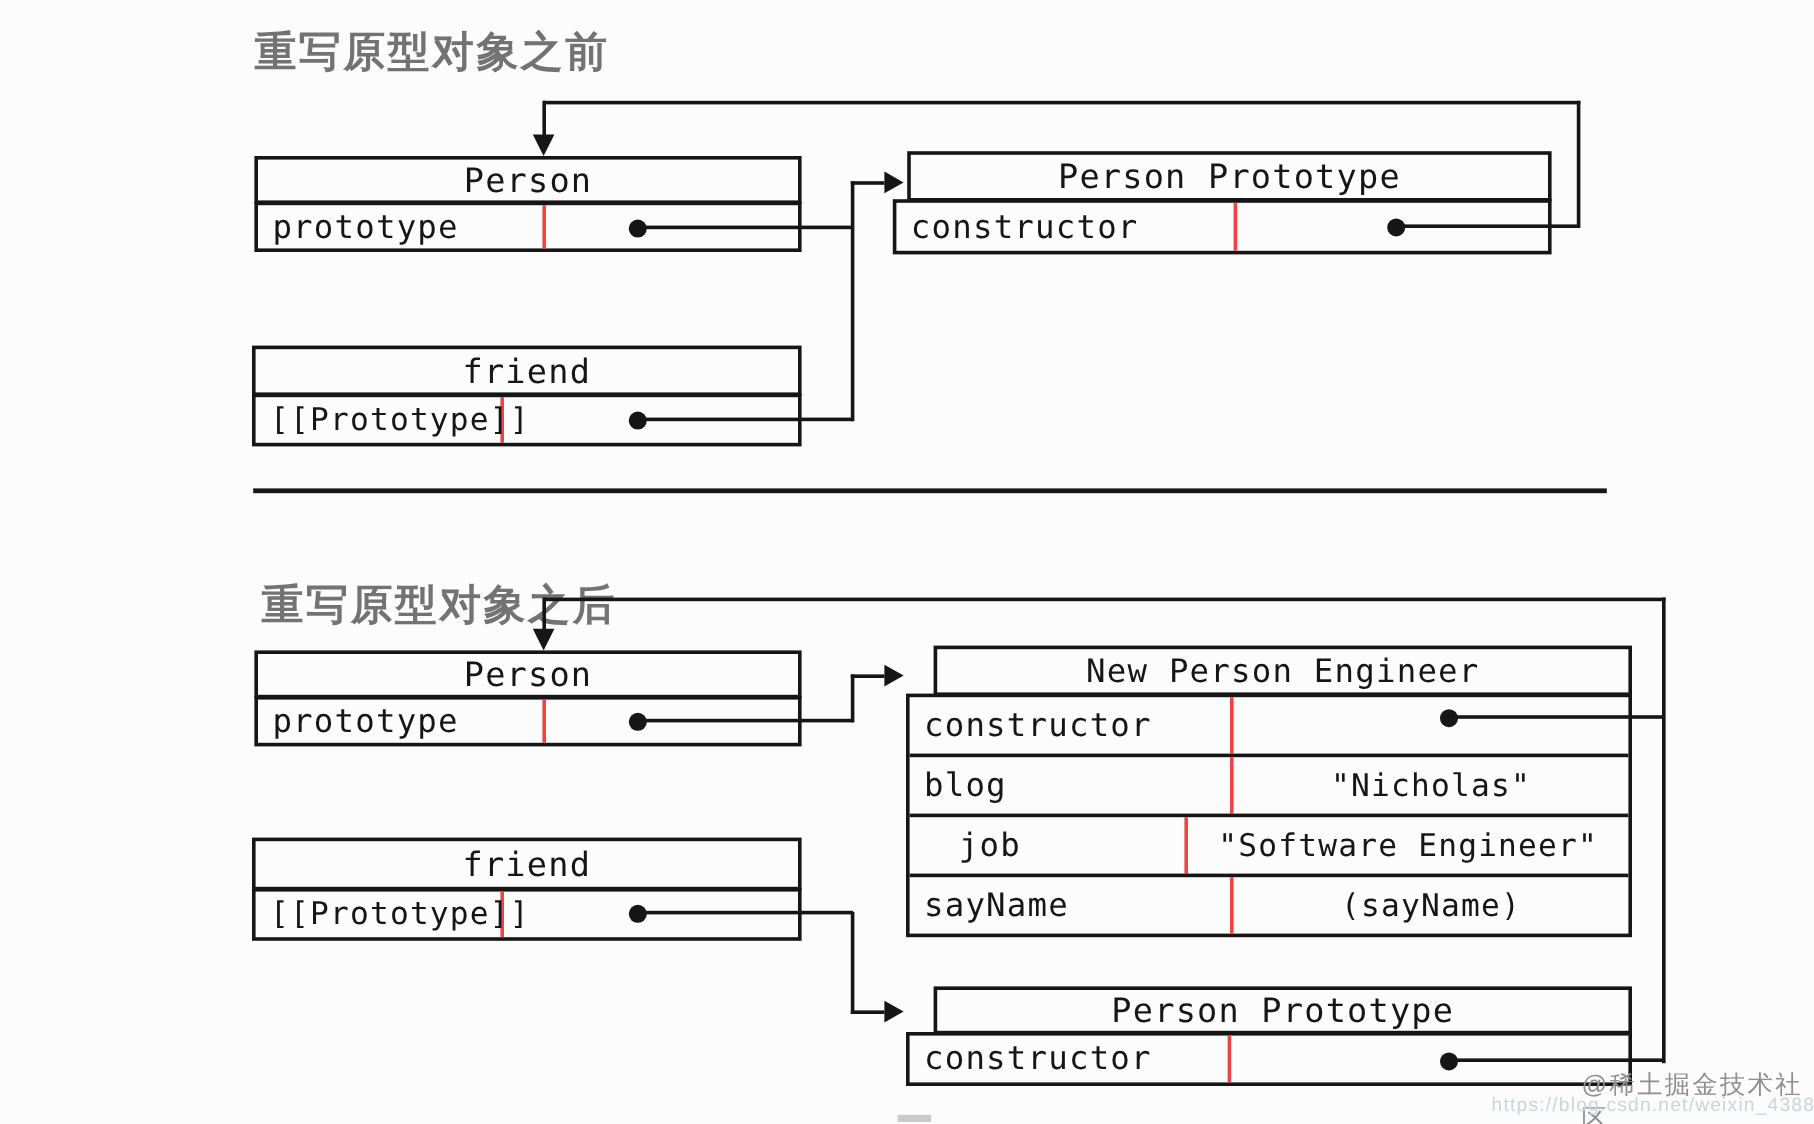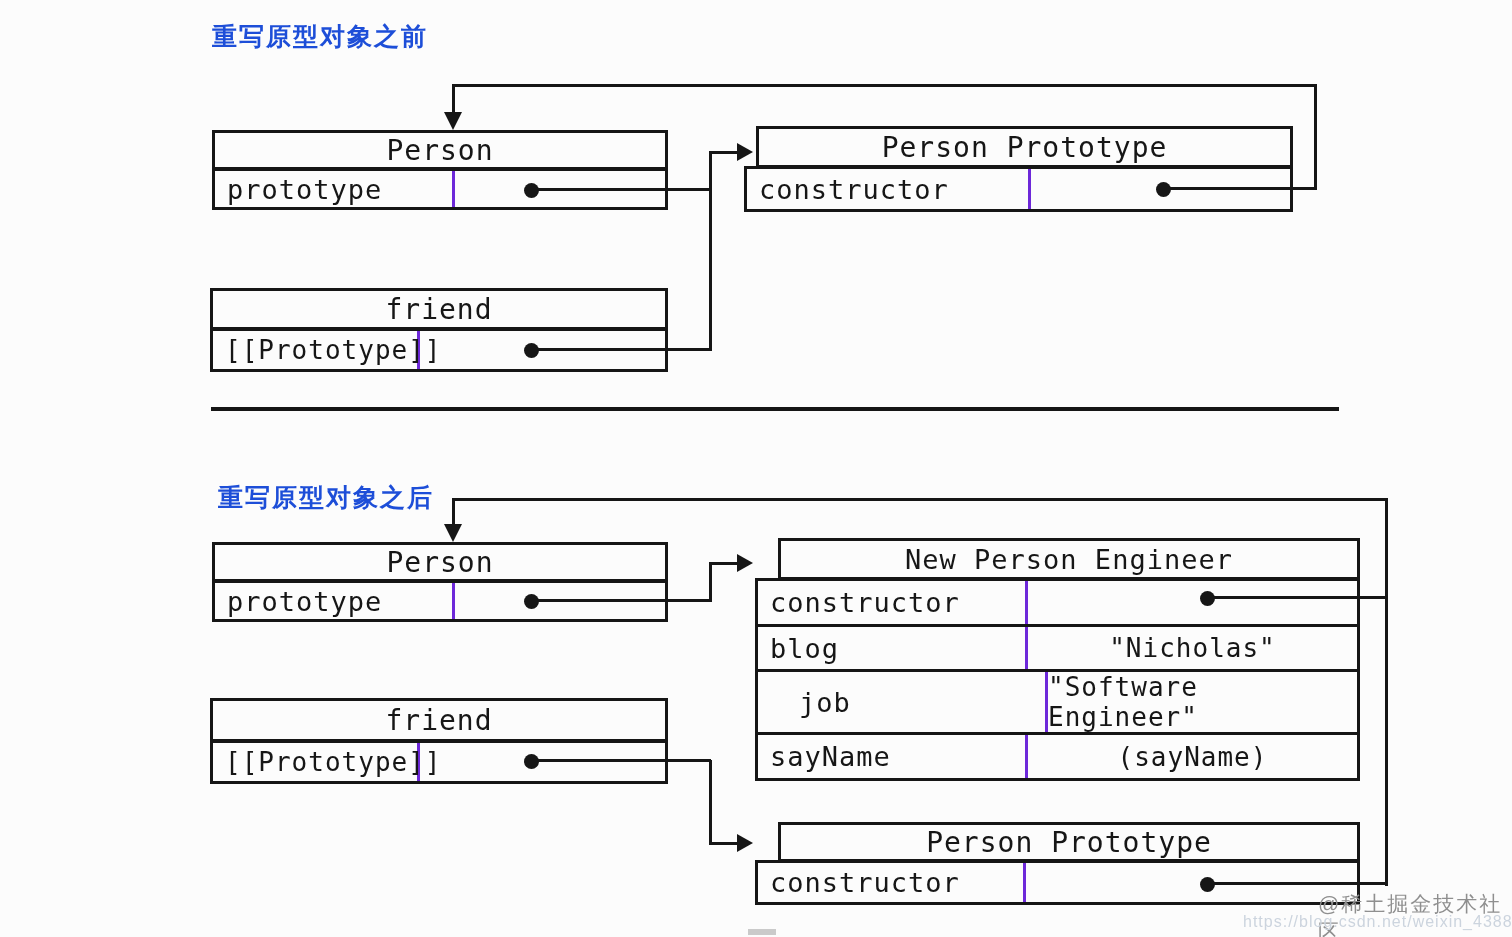--- a/index.html
+++ b/index.html
@@ -6,30 +6,30 @@
   body{width:1512px;height:937px;position:relative;background:#fcfcfc;overflow:hidden;
        font-family:"DejaVu Sans Mono","Liberation Mono",monospace;color:#161616;}
   .hline{position:absolute;height:3px;background:#161616;}
   .vline{position:absolute;width:3px;background:#161616;}
   .thick{height:4px;}
   .boxhead{position:absolute;box-sizing:border-box;border:3px solid #161616;
            display:flex;align-items:center;justify-content:center;
            font-size:28px;letter-spacing:1px;background:transparent;}
   .boxrow{position:absolute;box-sizing:border-box;border:3px solid #161616;
           display:flex;align-items:stretch;background:transparent;}
-  .keycell{box-sizing:border-box;border-right:3px solid #6d28d9;display:flex;
+  .keycell{box-sizing:border-box;border-right:3px solid #ef4444;display:flex;
            align-items:center;padding-left:12px;font-size:27px;letter-spacing:1px;}
   .valcell{flex:1;display:flex;align-items:center;justify-content:center;font-size:26px;letter-spacing:1px;}
   .dot{position:absolute;width:15px;height:15px;border-radius:50%;background:#161616;}
   .arrow-down{position:absolute;width:0;height:0;border-left:9px solid transparent;
               border-right:9px solid transparent;border-top:18px solid #161616;}
   .arrow-right{position:absolute;width:0;height:0;border-top:9px solid transparent;
                border-bottom:9px solid transparent;border-left:16px solid #161616;}
   .sect-title{position:absolute;font-family:"Liberation Sans","DejaVu Sans",sans-serif;
-              font-weight:bold;font-size:25px;letter-spacing:2px;color:#1d4ed8;}
+              font-weight:bold;font-size:35px;letter-spacing:2px;color:#737373;}
   .table{position:absolute;box-sizing:border-box;border:3px solid #161616;display:flex;flex-direction:column;}
   .trow{flex:1;display:flex;align-items:stretch;}
   .trow + .trow{border-top:3px solid #161616;}
   .wm1{position:absolute;font-family:"Liberation Sans",sans-serif;font-size:21px;letter-spacing:2px;}
   .wm2{position:absolute;font-family:"Liberation Sans",sans-serif;font-size:16px;letter-spacing:1px;}
   .frag{position:absolute;background:#b9b9b9;opacity:.75;}
 </style>
 </head>
 <body>
 
@@ -93,21 +93,21 @@
 <div class="table" style="left:755px;top:578px;width:605px;height:203px;">
   <div class="trow">
     <div class="keycell" style="width:270px;">constructor</div>
     <div class="valcell"></div>
   </div>
   <div class="trow">
     <div class="keycell" style="width:270px;">blog</div>
     <div class="valcell">"Nicholas"</div>
   </div>
   <div class="trow">
-    <div class="keycell" style="width:290px;padding-left:41px;">job</div>
+    <div class="keycell" style="width:232px;padding-left:41px;">job</div>
     <div class="valcell">"Software Engineer"</div>
   </div>
   <div class="trow">
     <div class="keycell" style="width:270px;">sayName</div>
     <div class="valcell">(sayName)</div>
   </div>
 </div>
 <div class="dot" style="left:1200px;top:591px;"></div>
 <div class="hline" style="left:1207px;top:596px;width:180px;"></div>
 

